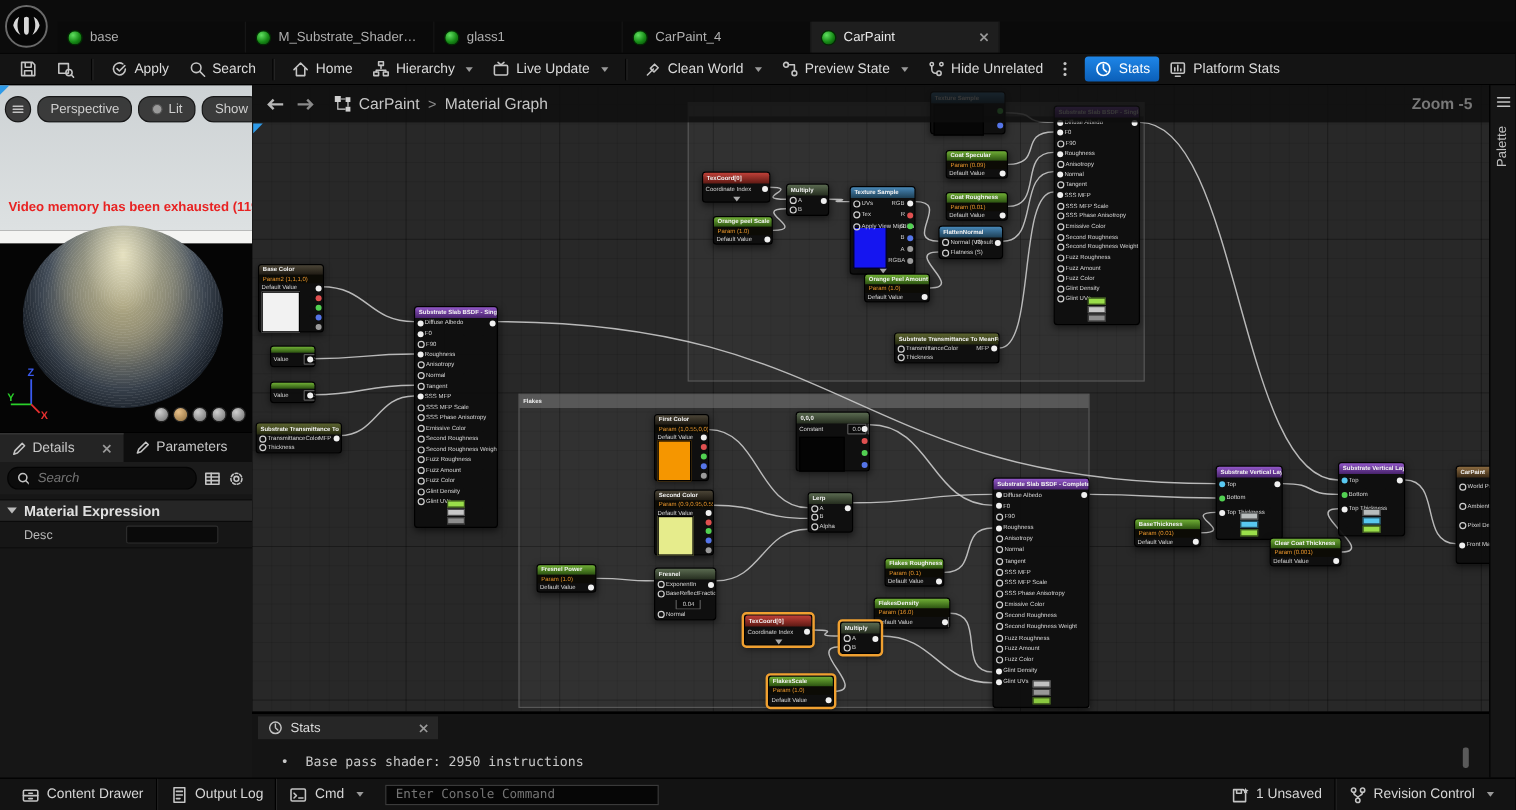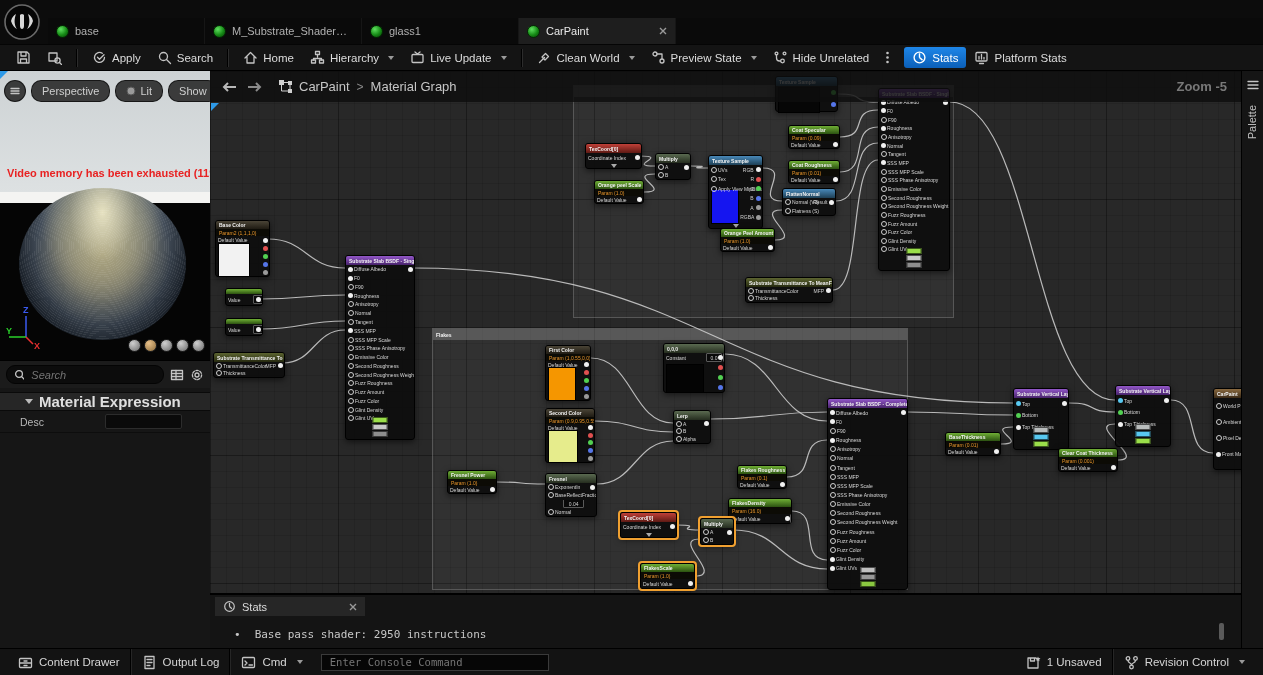--- a/index.html
+++ b/index.html
@@ -48,21 +48,21 @@
   #vp-shapes{position:absolute;right:5px;bottom:8px;display:flex;gap:3px;z-index:3}
   .shp{width:11px;height:11px;border-radius:50%;background:radial-gradient(circle at 35% 30%,#cfcfcf,#6a6a6a);border:1px solid #222}
   .shp.sel{background:radial-gradient(circle at 35% 30%,#e8c089,#8a6a3a)}
   #details{position:absolute;left:0;top:289px;width:210px;height:288px;background:#161616;border-top:1px solid #000}
   #dtabs{display:flex;height:24px;background:#0e0e0e}
   .dtab{display:flex;align-items:center;gap:5px;font-size:11.5px;padding:0 10px;color:#c8c8c8}
   .dtab.active{background:#242424;border-top:1px solid #3a3a3a}
   #dsearchrow{display:flex;align-items:center;gap:6px;padding:4px 6px;background:#1b1b1b}
   #dsearch{flex:1;display:flex;align-items:center;gap:5px;background:#0c0c0c;border:1px solid #040404;border-radius:9px;height:17px;padding:0 7px}
   #dsearch input{background:transparent;border:0;outline:0;color:#bbb;font-size:11px;font-style:italic;width:100%;font-family:"Liberation Sans",sans-serif}
-  #dsection{display:flex;align-items:center;gap:6px;height:17px;background:#262626;border-top:1px solid #0a0a0a;border-bottom:1px solid #0a0a0a;margin-top:4px;padding:0 25px;font-size:15px;font-weight:bold;color:#e0e0e0}
+  #dsection{display:flex;align-items:center;gap:6px;height:17px;background:#262626;border-top:1px solid #0a0a0a;border-bottom:1px solid #0a0a0a;margin-top:4px;padding:0 6px;font-size:12px;font-weight:bold;color:#e0e0e0}
   .tri-down{width:0;height:0;border-left:4px solid transparent;border-right:4px solid transparent;border-top:5px solid #bbb}
   #descrow{display:flex;align-items:center;height:21px;border-bottom:1px solid #0d0d0d}
   #descrow .lab{width:85px;padding-left:20px;font-size:10.5px;color:#b8b8b8}
   #descrow .field{flex:1;margin-right:28px;height:13px;background:#0a0a0a;border:1px solid #2c2c2c;border-radius:2px}
   
   #graph{position:absolute;left:210px;top:71px;width:1031px;height:522px;overflow:hidden;background-color:#282828;
     background-image:
       linear-gradient(rgba(0,0,0,.28) 1px,transparent 1px),linear-gradient(90deg,rgba(0,0,0,.28) 1px,transparent 1px),
       linear-gradient(rgba(0,0,0,.10) 1px,transparent 1px),linear-gradient(90deg,rgba(0,0,0,.10) 1px,transparent 1px);
     background-size:128px 128px,128px 128px,16px 16px,16px 16px;}
@@ -141,20 +141,24 @@
       <span class="tlabel">base</span>
     </div>
     <div class="tab">
       <span class="matico"></span>
       <span class="tlabel">M_Substrate_ShaderBal...</span>
     </div>
     <div class="tab">
       <span class="matico"></span>
       <span class="tlabel">glass1</span>
     </div>
+    <div class="tab">
+      <span class="matico"></span>
+      <span class="tlabel">CarPaint_4</span>
+    </div>
     <div class="tab active">
       <span class="matico"></span>
       <span class="tlabel">CarPaint</span>
       <svg width="8" height="8">
           <path class="xline" d="M1 1l6 6M7 1l-6 6"></path>
         </svg>
     </div>
   </div>
 
   <div id="toolbar">
@@ -298,20 +302,37 @@
       </svg>
       <div id="vp-shapes">
         <span class="shp"></span>
         <span class="shp sel"></span>
         <span class="shp"></span>
         <span class="shp"></span>
         <span class="shp"></span>
       </div>
     </div>
     <div id="details">
+      <div id="dtabs">
+        <div class="dtab active">
+          <svg width="12" height="12">
+              <path class="ico" d="M1.5 10.5l1-3 6-6 2 2-6 6z"></path>
+            </svg>
+          <span>Details</span>
+          <svg width="8" height="8" style="margin-left:18px">
+              <path class="xline" d="M1 1l6 6M7 1l-6 6"></path>
+            </svg>
+        </div>
+        <div class="dtab">
+          <svg width="12" height="12">
+              <path class="ico" d="M1.5 10.5l1-3 6-6 2 2-6 6z"></path>
+            </svg>
+          <span>Parameters</span>
+        </div>
+      </div>
       <div id="dsearchrow">
         <div id="dsearch">
           <svg width="12" height="12">
               <circle class="ico" cx="5" cy="5" r="3.4"></circle>
               <path class="ico" d="M7.6 7.6l3 3"></path>
             </svg>
           <input placeholder="Search" style="">
         </div>
         <svg width="14" height="14">
             <rect class="ico" x="1.5" y="2.5" width="11" height="9"></rect>

